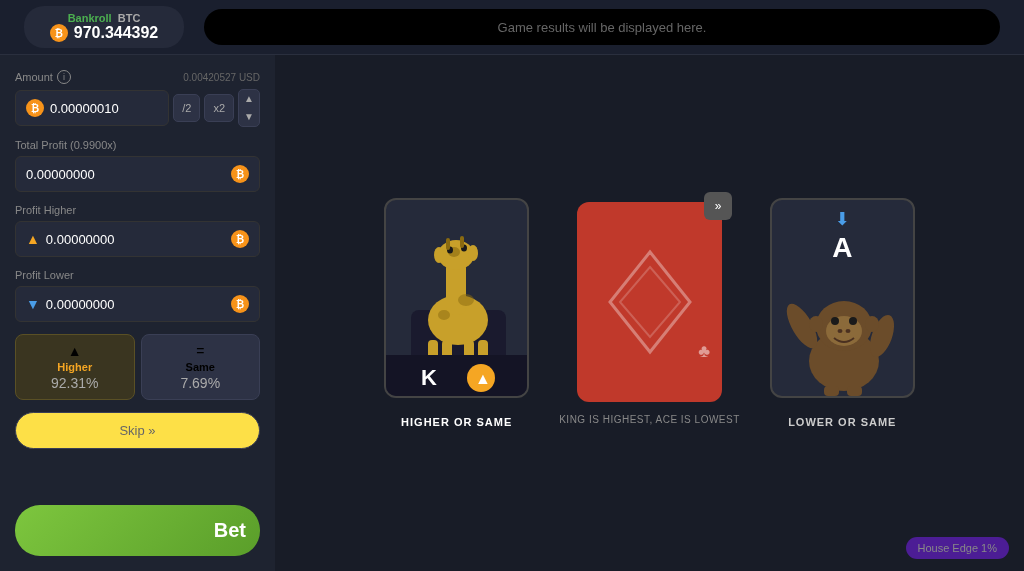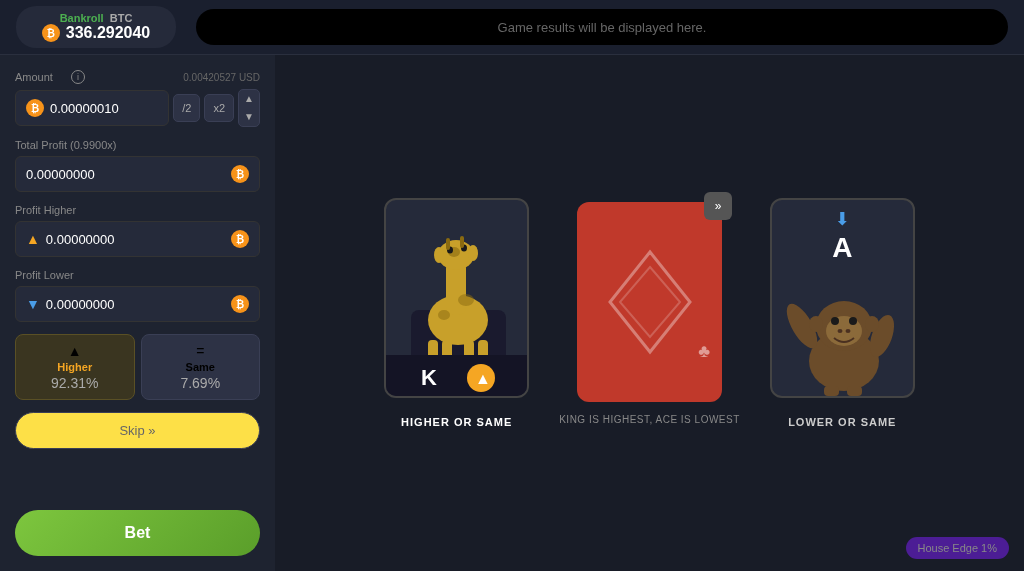--- a/index.html
+++ b/index.html
@@ -48,21 +48,21 @@
     .header {
       position: absolute;
       top: 0;
       left: 0;
       right: 0;
       height: 55px;
       background: #1a1f2e;
       display: flex;
       align-items: center;
       justify-content: space-between;
-      padding: 0 16px;
+      padding: 0 24px;
       border-bottom: 1px solid #2a2f3e;
       z-index: 10;
     }
 
     .bankroll-section {
       display: flex;
       flex-direction: column;
       align-items: center;
       background: #252a3a;
       border-radius: 20px;
@@ -126,21 +126,21 @@
       gap: 12px;
       z-index: 5;
     }
 
     .field-label {
       font-size: 11px;
       color: #888;
       margin-bottom: 5px;
       display: flex;
       align-items: center;
-      gap: 18px;
+      gap: 4px;
     }
     .info-icon {
       width: 14px;
       height: 14px;
       border-radius: 50%;
       border: 1px solid #888;
       display: inline-flex;
       align-items: center;
       justify-content: center;
       font-size: 9px;
@@ -262,24 +262,24 @@
       color: #aaa;
       font-size: 13px;
     }
     .skip-btn span { color: #666; }
 
     .main-bet-btn {
       background: linear-gradient(135deg, #7dc63e, #5a9e2a);
       border: none;
       border-radius: 25px;
       padding: 14px;
-      text-align: center;
+      text-align: right;
       cursor: pointer;
       color: #fff;
-      font-size: 16px;
+      font-size: 20px;
       font-weight: bold;
       margin-top: auto;
     }
 
     
     .game-area {
       position: absolute;
       top: 55px;
       left: 275px;
       right: 0;
@@ -425,21 +425,21 @@
 </div>
 
 <div class="header">
   <div class="bankroll-section">
     <div class="bankroll-label">
       <span>Bankroll</span>
       &nbsp;<span style="color:#aaa">BTC</span>
     </div>
     <div class="bankroll-value">
       <div class="btc-coin">₿</div>
-      <span>336.292040</span>
+      <span>970.344392</span>
     </div>
   </div>
   <div class="results-bar">
     <span>Game results will be displayed here.</span>
   </div>
 </div>
 
 <div class="left-panel">
 
   <div>

